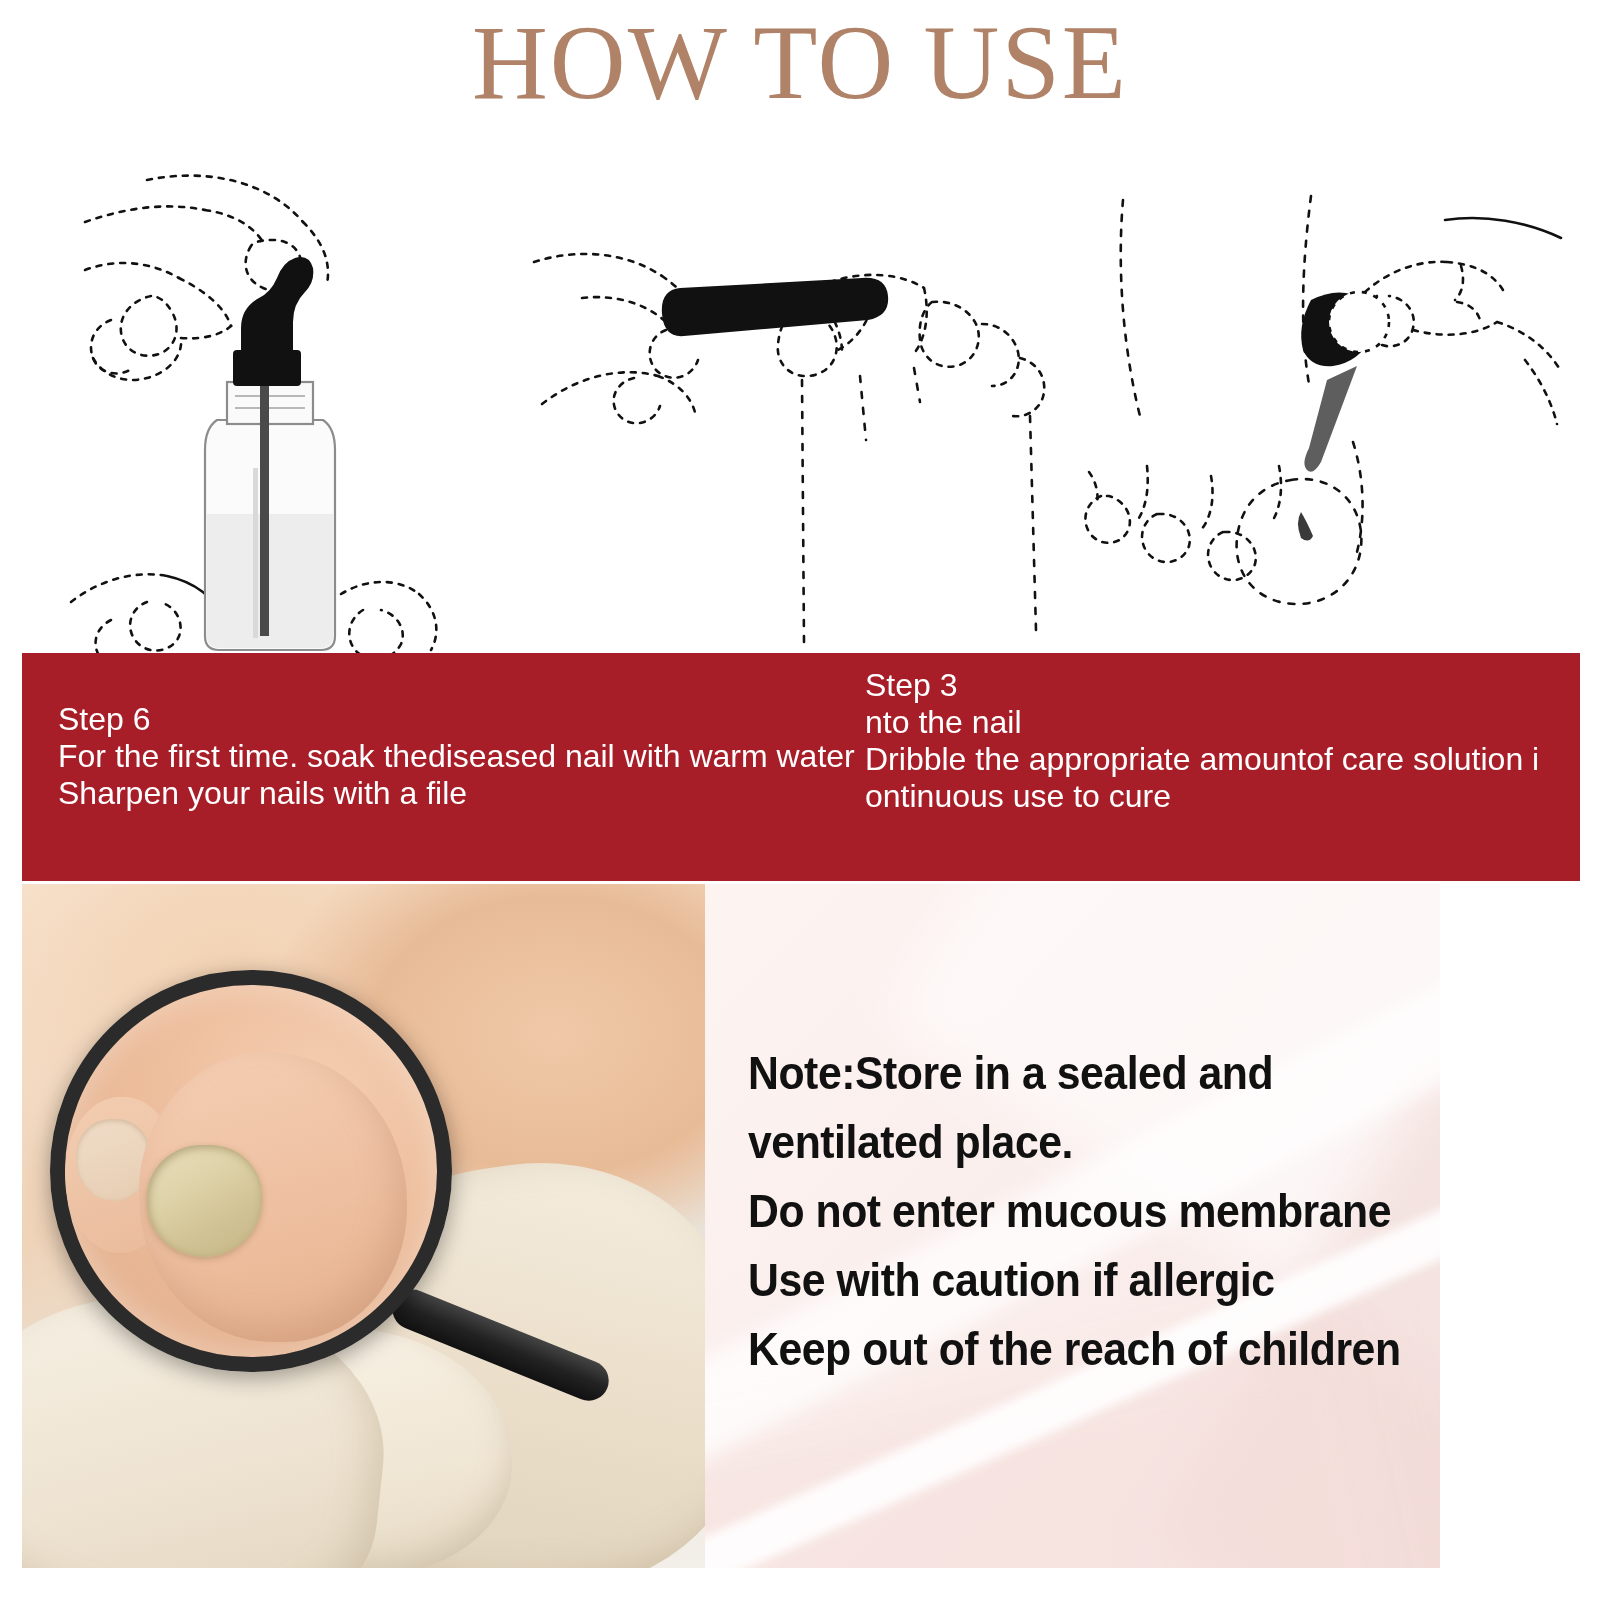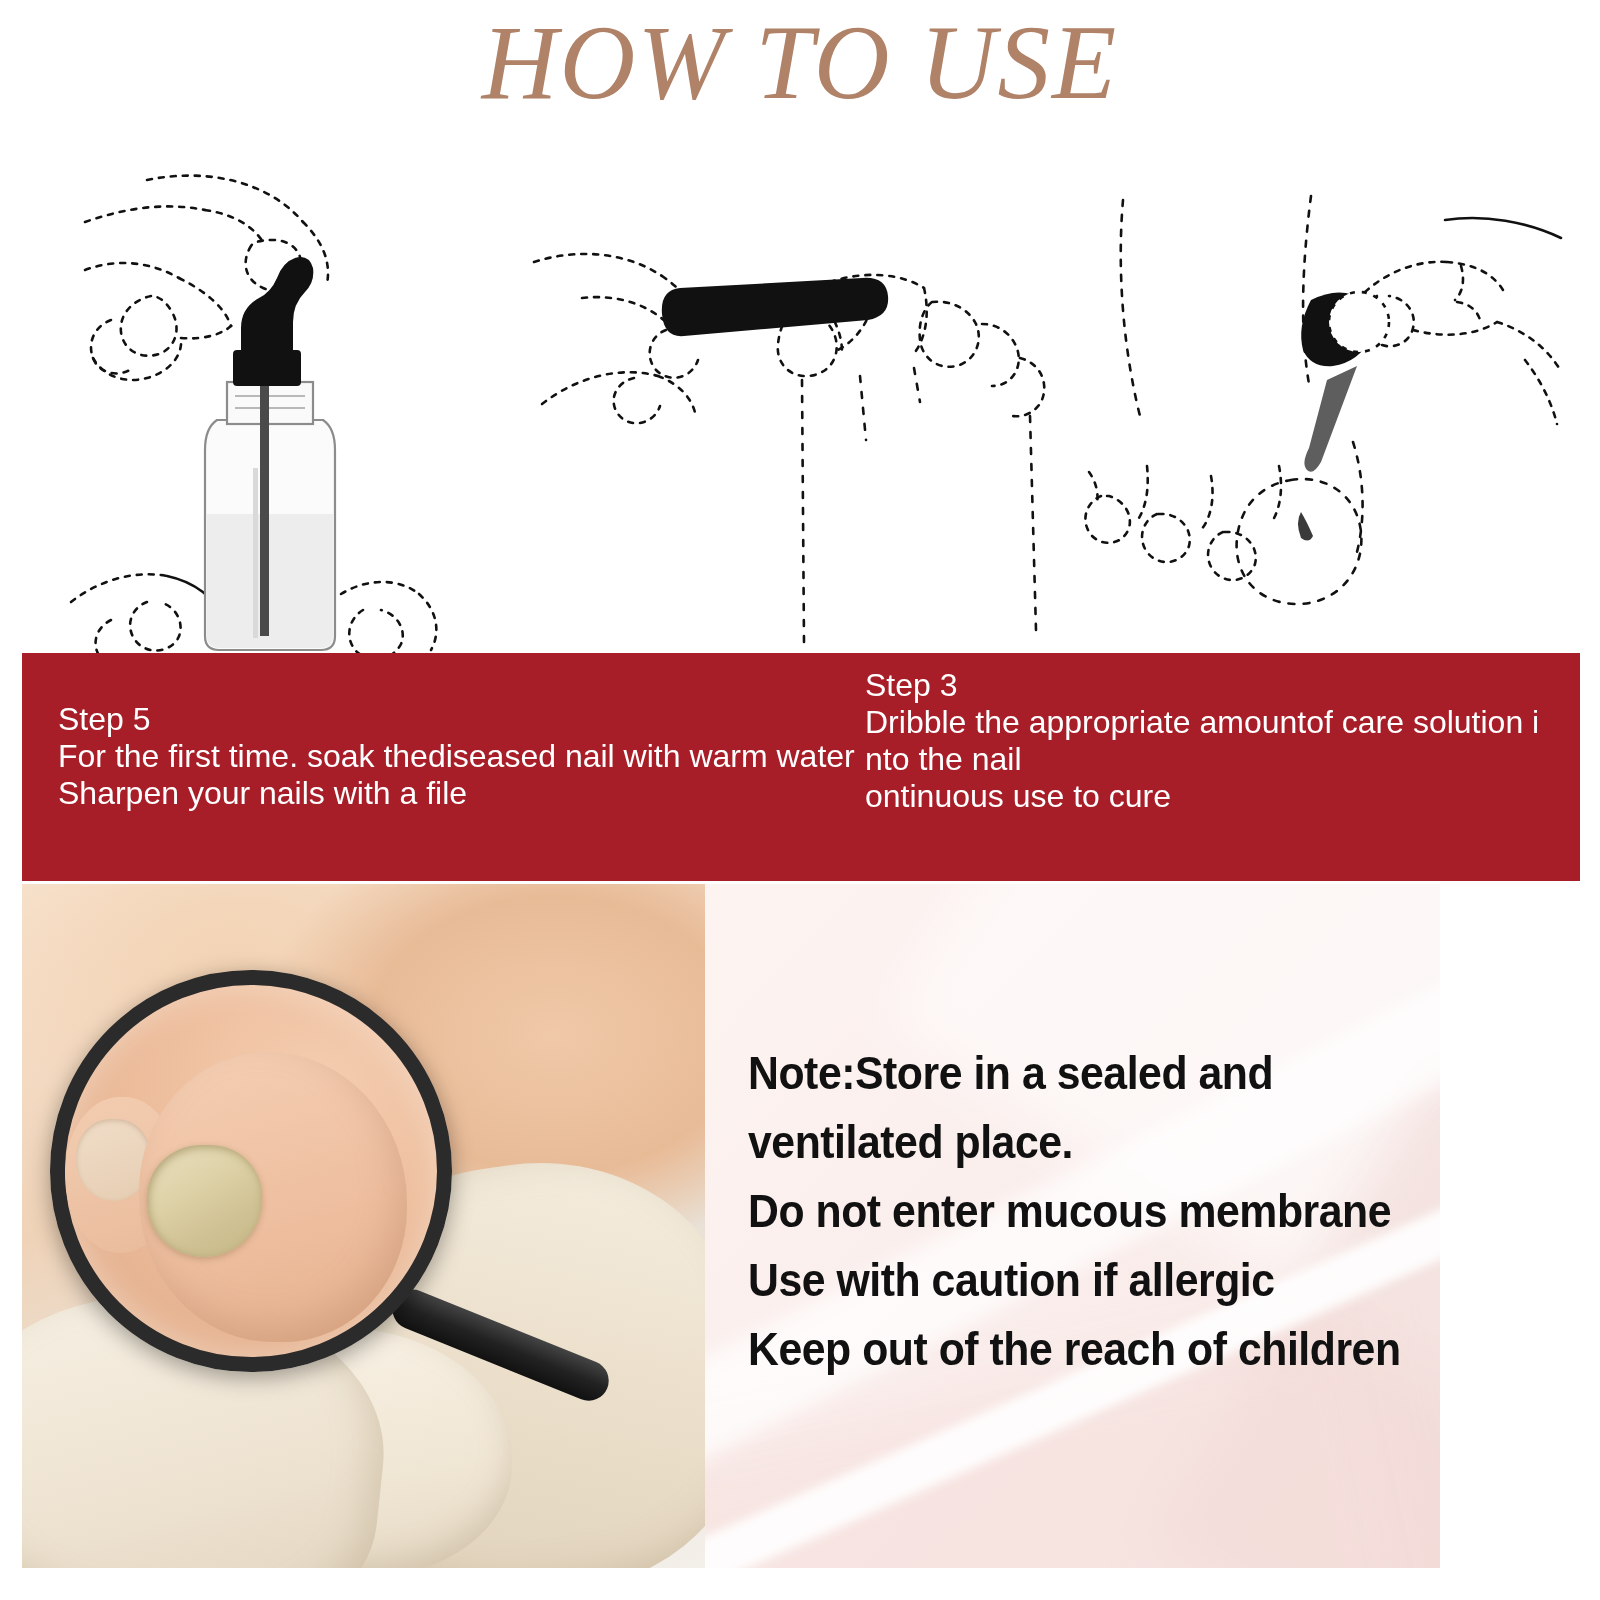--- a/index.html
+++ b/index.html
@@ -16,21 +16,20 @@
     position:absolute;
     top:8px;left:0;width:1600px;
     text-align:center;
     font-family:"Liberation Serif", serif;
     font-size:105px;
     line-height:1.05;
     letter-spacing:2px;
     color:#b08268;
     font-weight:400;
     white-space:nowrap;
-    font-style:italic;
   }
 
   
   #illustration-band{
     position:absolute;
     top:150px;left:0;width:1600px;height:510px;
     background:#ffffff;
   }
   .illus{position:absolute;top:0;}
   #illus-1{left:55px;width:430px;height:510px;}
@@ -284,28 +283,28 @@
 
       <circle cx="294" cy="142" r="30" fill="#fff" stroke="#111" stroke-width="2.6" stroke-dasharray="5 7"></circle>
 
       <path d="M236 358 Q230 342 236 332 Q242 342 248 356 Q244 364 236 358Z" fill="#3a3a3a"></path>
     </svg>
   </div>
 </div>
 
 <div id="steps-panel">
   <div class="step-col" id="steps-left">
-    <div class="step-line">Step 5</div>
+    <div class="step-line">Step 6</div>
     <div class="step-line">For the first time. soak thediseased nail with warm water</div>
     <div class="step-line">Sharpen your nails with a file</div>
   </div>
   <div class="step-col" id="steps-right">
     <div class="step-line">Step 3</div>
+    <div class="step-line">nto the nail</div>
     <div class="step-line">Dribble the appropriate amountof care solution i</div>
-    <div class="step-line">nto the nail</div>
     <div class="step-line">ontinuous use to cure</div>
   </div>
 </div>
 
 <div id="clinical-photo">
   <div id="glove-right"></div>
   <div id="glove-fingers"></div>
   <div id="glove-left"></div>
   <div id="magnifier-handle"></div>
   <div id="magnifier-lens">

